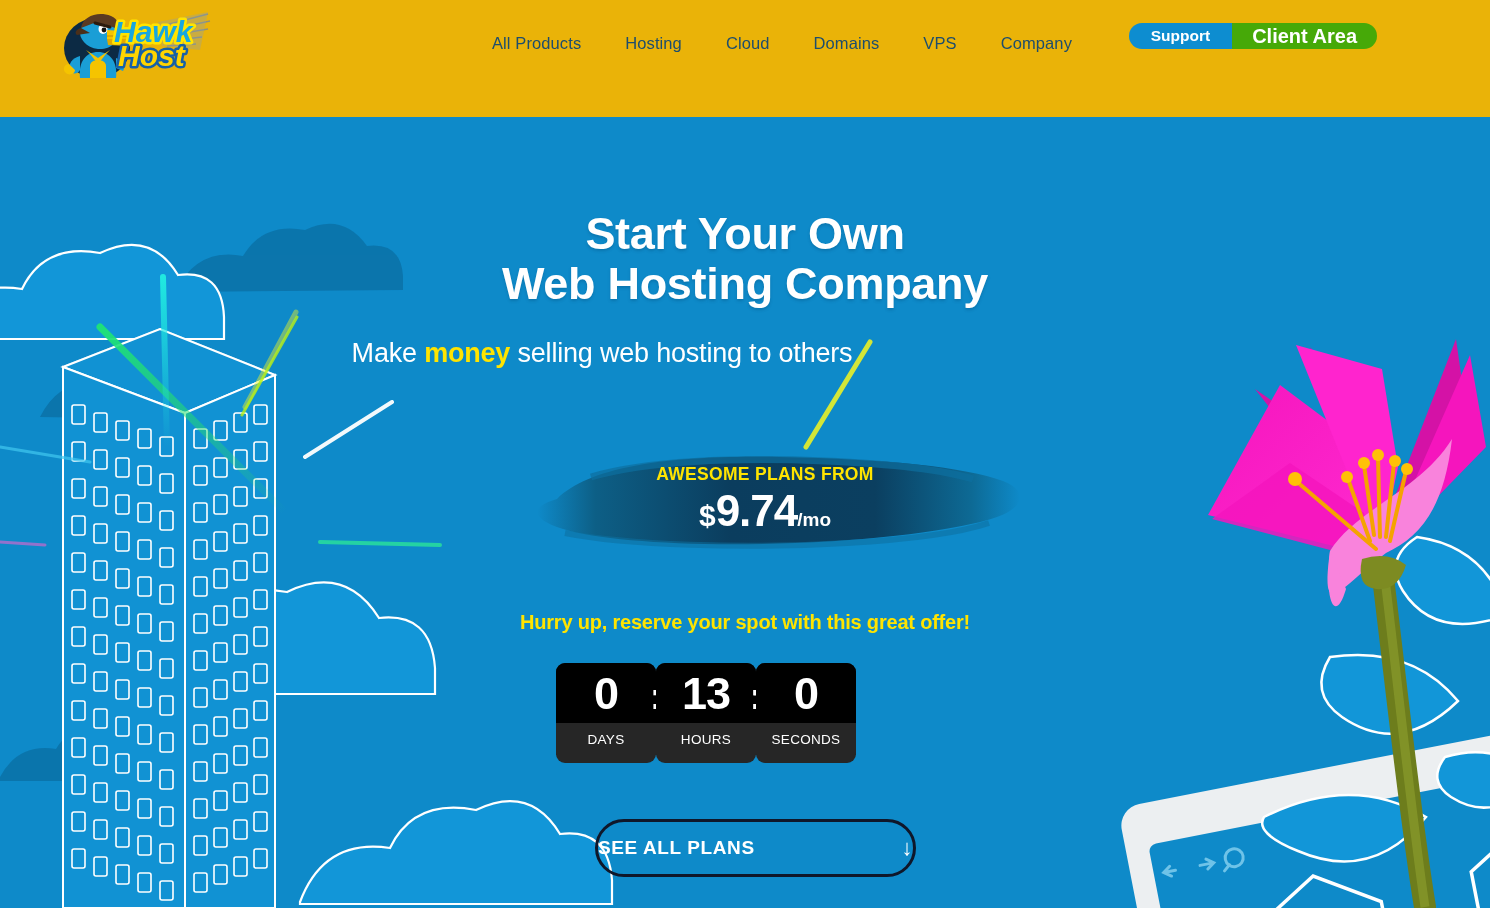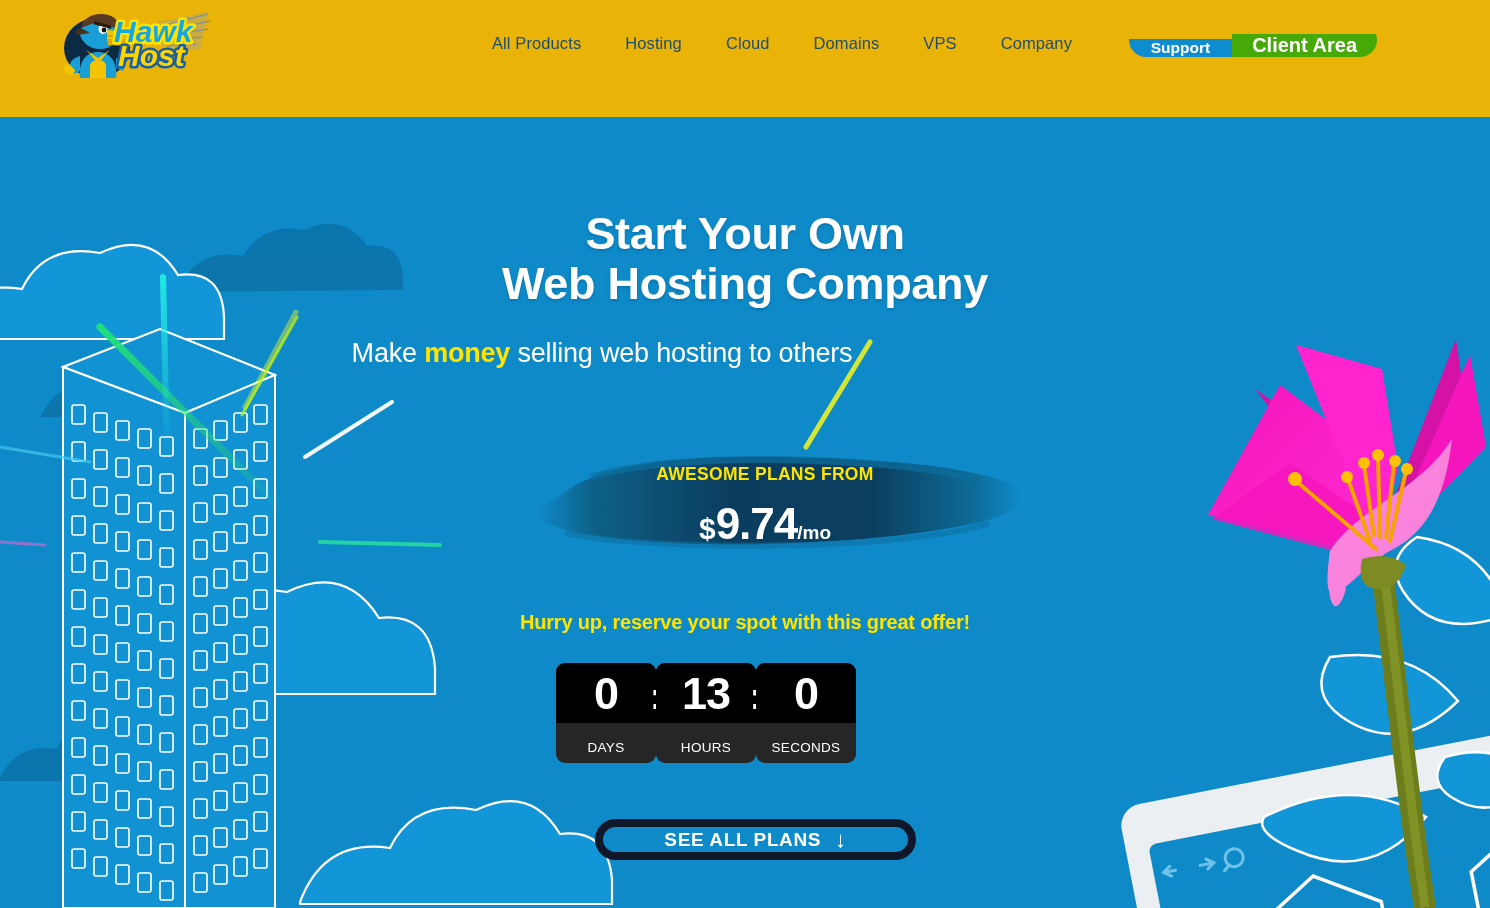--- a/index.html
+++ b/index.html
@@ -39,25 +39,24 @@
     padding:8px 22px;
     white-space:nowrap;
     cursor:pointer;
     letter-spacing:.1px;
   }
 
   .acct-group {
     position:absolute;
     right:113px; top:23px;
     display:flex;
-    height:34px;
+    height:26px;
     border-radius:17px;
     overflow:hidden;
     cursor:pointer;
-    align-items:flex-end;
   }
   .btn-support {
     background:#0d8dd0;
     color:#fff;
     font-size:15.5px;
     font-weight:bold;
     padding:0 22px;
     display:flex; align-items:center;
     cursor:pointer;
   }
@@ -130,21 +129,21 @@
   .price-kicker {
     color:#ffe400;
     font-size:17.5px;
     font-weight:bold;
     letter-spacing:.3px;
   }
   .price-amount {
     color:#ffffff;
     font-weight:bold;
     line-height:46px;
-    margin-top:16px;
+    margin-top:3px;
   }
   .price-amount .cur { font-size:30px; }
   .price-amount .num { font-size:44px; letter-spacing:-1px; }
   .price-amount .per { font-size:19px; }
 
   .hurry {
     position:absolute;
     top:494px; left:0; width:1490px;
     color:#ffe400;
     font-size:20px;
@@ -179,21 +178,21 @@
     color:#ffffff;
     font-size:45px;
     font-weight:bold;
     line-height:45px;
     letter-spacing:-1px;
   }
   .cd-bot {
     height:32px;
     background:#262626;
     display:flex;
-    align-items:flex-end;
+    align-items:center;
     justify-content:center;
   }
   .cd-label {
     color:#ffffff;
     font-size:13.5px;
     letter-spacing:.3px;
   }
   .cd-sep {
     width:0px;
     position:relative;
@@ -206,30 +205,30 @@
     font-size:36px;
     font-weight:bold;
     line-height:36px;
     text-align:center;
   }
 
   
   .cta {
     position:absolute;
     top:702px; left:595px;
-    width:321px; height:41px;
-    border:8px solid #0f172a;
+    width:321px; height:58px;
+    border:3px solid #0f172a;
     border-radius:29px;
     color:#ffffff;
     font-size:19px;
     font-weight:bold;
     letter-spacing:.6px;
     display:flex;
     align-items:center;
-    justify-content:center;
+    justify-content:space-between;
     background:transparent;
     cursor:pointer;
   }
   .cta .arrow { margin-left:14px; font-weight:normal; font-size:22px; }
 </style>
 </head>
 <body>
 
 <div class="header">
 

